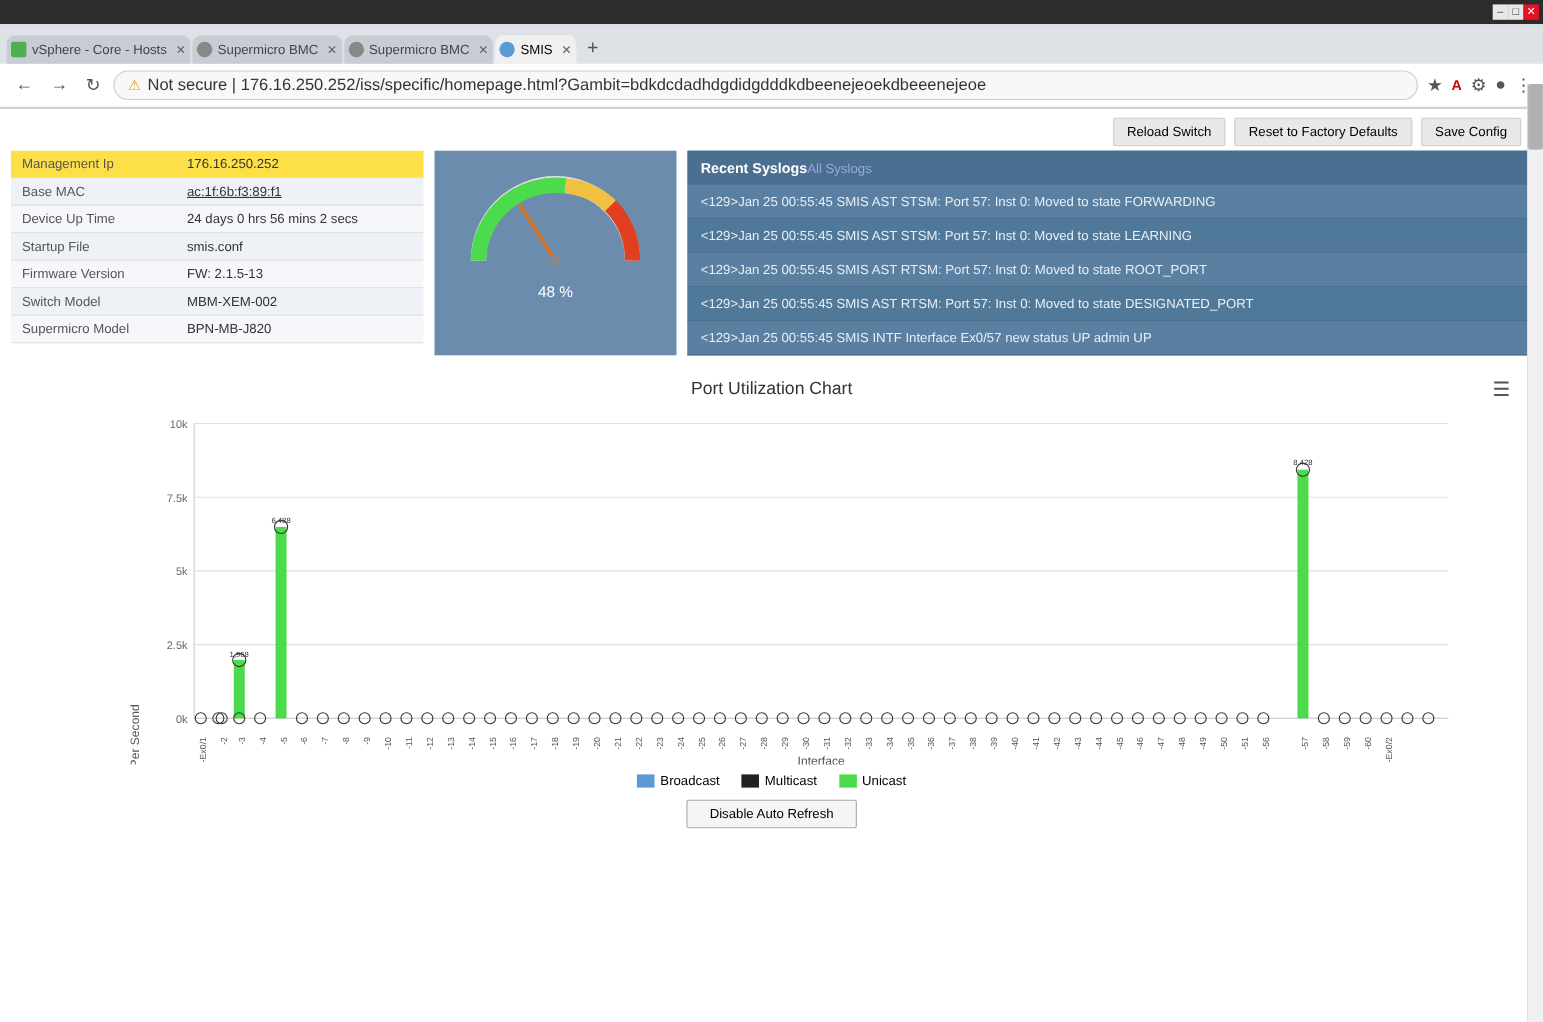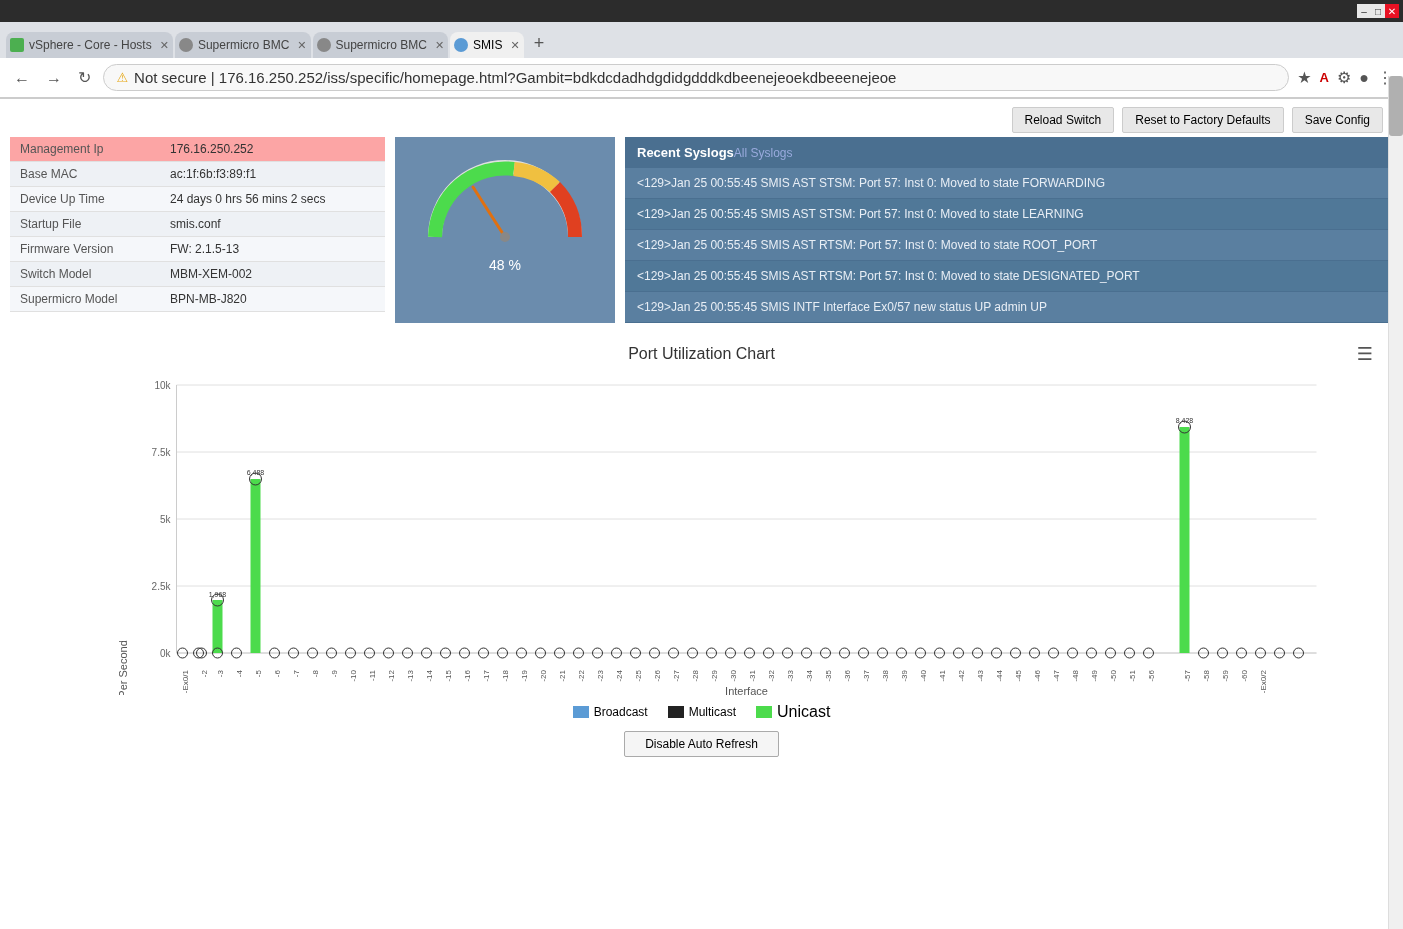--- a/index.html
+++ b/index.html
@@ -104,27 +104,27 @@
     <button class="action-btn">Reload Switch</button>
     <button class="action-btn">Reset to Factory Defaults</button>
     <button class="action-btn">Save Config</button>
   </div>
 
   <div style="display:flex; padding:0 10px 10px 10px; gap:10px;">
 
     <div style="min-width:375px;">
       <table class="info-table" style="width:375px;">
         <tbody id="info-tbody">
-        <tr style="background: #fca5a5; margin-top: 18px;">
+        <tr style="background: #fde047; margin-top: 18px;">
               <td style="padding:5px 10px; color:#555; width:150px; font-size:12px; border-bottom:1px solid #e0e0e0;">Management Ip</td>
               <td style="padding:5px 10px; color:#333; font-weight:500; font-size:12px; border-bottom:1px solid #e0e0e0;">176.16.250.252</td>
             </tr>
             <tr style="background: rgb(238, 241, 245);">
               <td style="padding:5px 10px; color:#555; width:150px; font-size:12px; border-bottom:1px solid #e0e0e0;">Base MAC</td>
-              <td style="padding:5px 10px; color:#333; font-weight:500; font-size:12px; border-bottom:1px solid #e0e0e0;">ac:1f:6b:f3:89:f1</td>
+              <td style="padding:5px 10px; color:#333; font-weight:500; font-size:12px; border-bottom:1px solid #e0e0e0;text-decoration:underline;">ac:1f:6b:f3:89:f1</td>
             </tr>
             <tr style="background: rgb(245, 247, 250);">
               <td style="padding:5px 10px; color:#555; width:150px; font-size:12px; border-bottom:1px solid #e0e0e0;">Device Up Time</td>
               <td style="padding:5px 10px; color:#333; font-weight:500; font-size:12px; border-bottom:1px solid #e0e0e0;">24 days 0 hrs 56 mins 2 secs</td>
             </tr>
             <tr style="background: rgb(238, 241, 245);">
               <td style="padding:5px 10px; color:#555; width:150px; font-size:12px; border-bottom:1px solid #e0e0e0;">Startup File</td>
               <td style="padding:5px 10px; color:#333; font-weight:500; font-size:12px; border-bottom:1px solid #e0e0e0;">smis.conf</td>
             </tr>
             <tr style="background: rgb(245, 247, 250);">
@@ -347,21 +347,21 @@
       <div style="display:flex; align-items:center; gap:5px;">
         <div style="width:16px; height:12px; background:#5b9bd5;"></div>
         <span style="font-size:12px;">Broadcast</span>
       </div>
       <div style="display:flex; align-items:center; gap:5px;">
         <div style="width:16px; height:12px; background:#222;"></div>
         <span style="font-size:12px;">Multicast</span>
       </div>
       <div style="display:flex; align-items:center; gap:5px;">
         <div style="width:16px; height:12px; background:#4cdb4c;"></div>
-        <span style="font-size:16px;">Unicast</span>
+        <span style="font-size:12px;">Unicast</span>
       </div>
     </div>
 
     <div style="text-align:center; margin-top:10px;">
       <button class="disable-refresh-btn">Disable Auto Refresh</button>
     </div>
   </div>
 
 </div>
 

